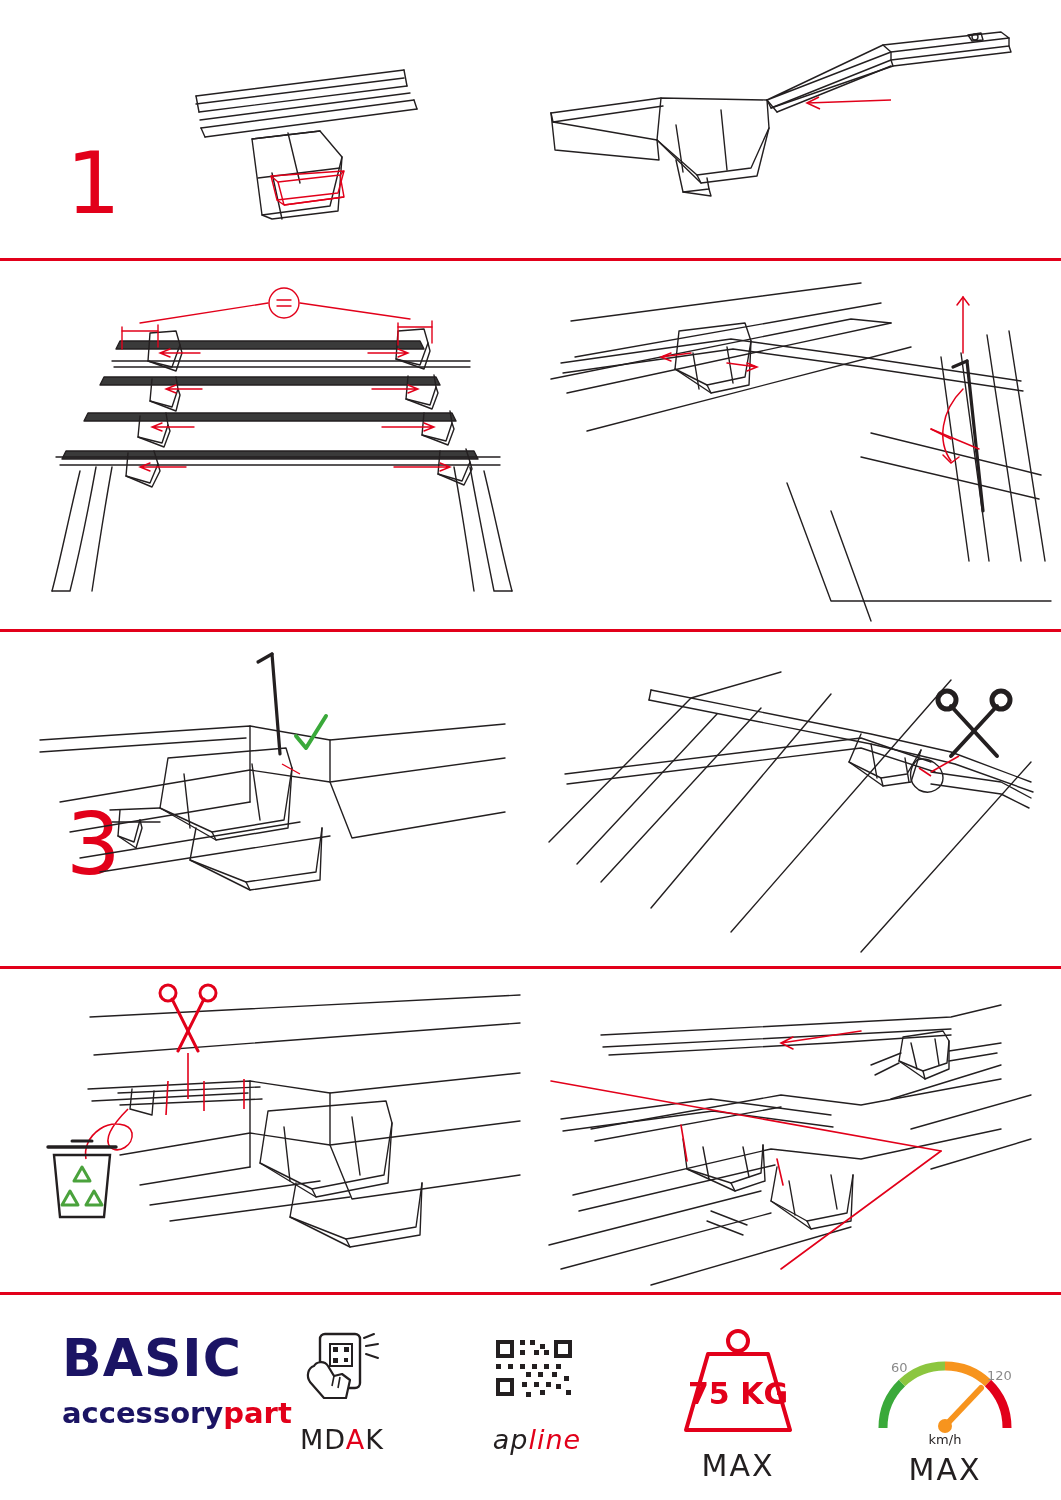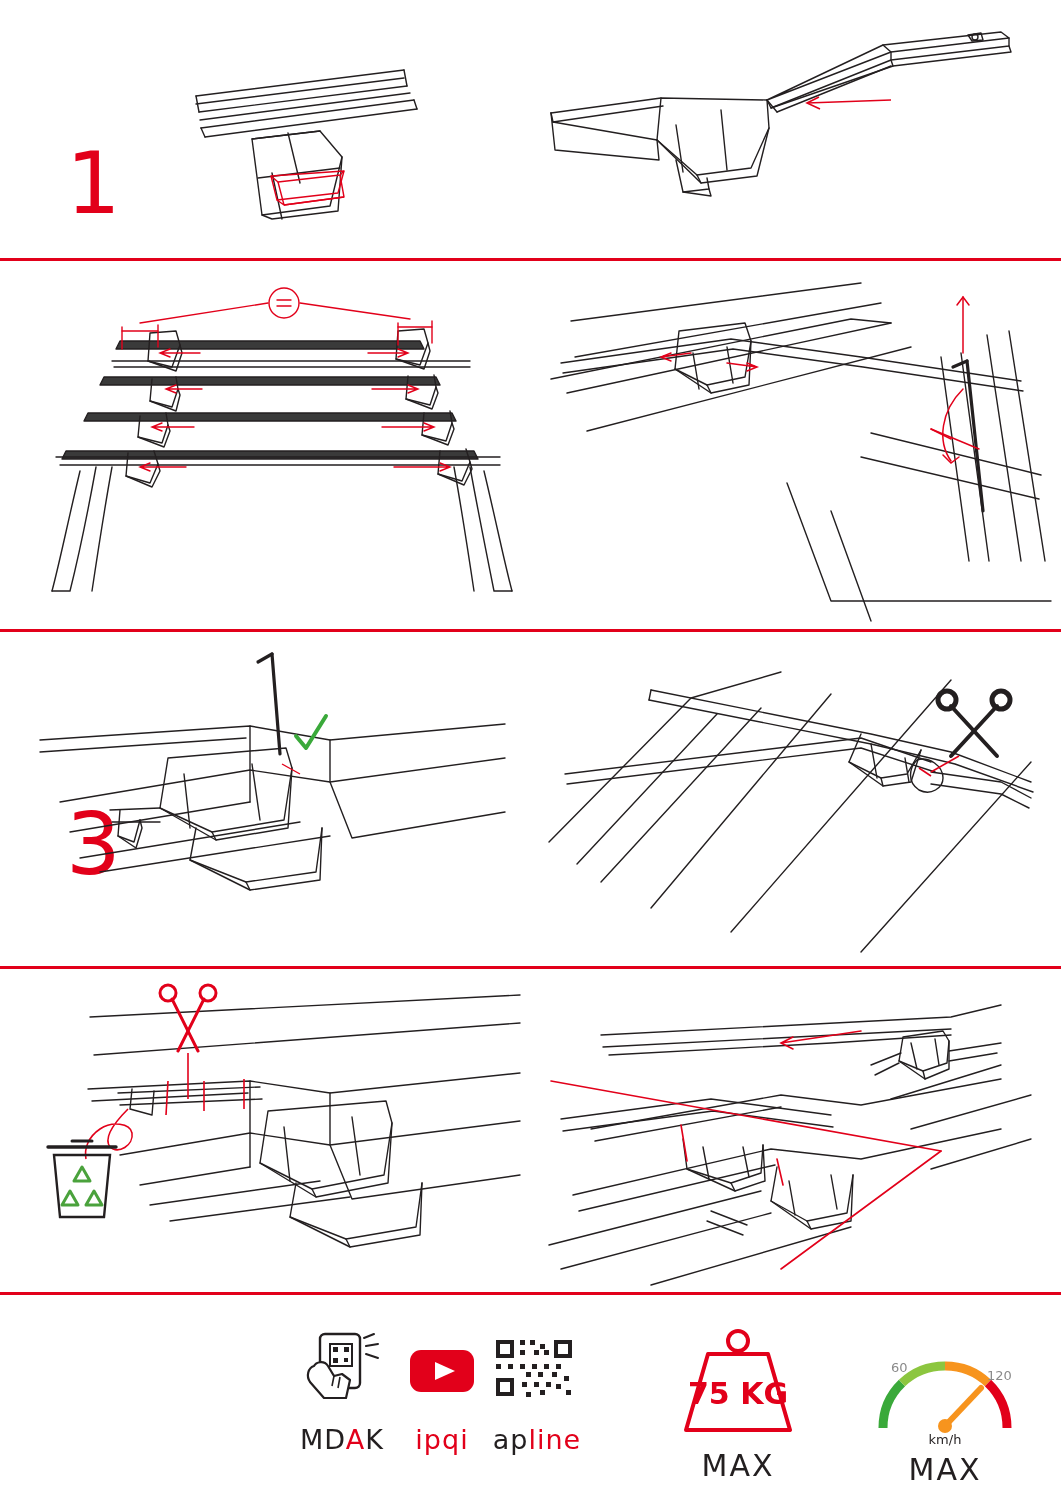--- a/index.html
+++ b/index.html
@@ -113,21 +113,21 @@
     margin-top: 20px;
   }
   .mdak { left: 288px; top: 40px; width: 108px; }
   .mdak .logo-cap { color: #231f20; }
   .mdak .logo-cap .accent { color: #e2001a; }
 
   .ipqi { left: 398px; top: 40px; width: 88px; }
   .ipqi .logo-cap { color: #e2001a; font-weight: normal; }
 
   .apline { left: 482px; top: 40px; width: 110px; }
-  .apline .logo-cap { color: #e2001a; }
+  .apline .logo-cap { color: #e2001a; font-style: italic; }
   .apline .logo-cap .dark { color: #231f20; }
 
   .maxblock {
     position: absolute;
     text-align: center;
   }
   .max-cap {
     font-family: "DejaVu Sans", sans-serif;
     font-size: 30px;
     letter-spacing: 2px;
@@ -526,43 +526,40 @@
         <path d="M410 182 L250 300"></path>
         <path d="M150 156 L156 192"></path>
         <path d="M246 190 L252 216"></path>
       </g>
     </svg>
 
   </div>
 
   <div class="footer">
 
+    <div class="brand-block">
+      <div class="brand-basic">BASIC</div>
+      <div class="brand-accessory"><span>accessory</span><span class="part">part</span></div>
+    </div>
 
     <div class="logo-item mdak">
       <svg width="108" height="72" viewBox="0 0 108 72">
         <rect x="32" y="2" width="40" height="54" rx="5" fill="none" stroke="#231f20" stroke-width="2.4"></rect>
         <rect x="42" y="12" width="22" height="22" fill="none" stroke="#231f20" stroke-width="2"></rect>
         <rect x="45" y="15" width="5" height="5" fill="#231f20"></rect>
         <rect x="56" y="15" width="5" height="5" fill="#231f20"></rect>
         <rect x="45" y="26" width="5" height="5" fill="#231f20"></rect>
         <rect x="56" y="26" width="4" height="4" fill="#231f20"></rect>
         <path d="M76 6 L86 2 M78 14 L90 12 M78 22 L90 26" stroke="#231f20" stroke-width="2" stroke-linecap="round"></path>
         <path d="M26 34 C20 36 18 44 22 50 L36 66 L58 66 L62 48 L54 42 L46 44 L40 34 C36 28 28 30 26 34 Z" fill="#fff" stroke="#231f20" stroke-width="2.2" stroke-linejoin="round"></path>
         <path d="M46 44 L44 54 M52 45 L50 56" stroke="#231f20" stroke-width="1.6"></path>
       </svg>
       <div class="logo-cap"><span>MD</span><span class="accent">A</span><span>K</span></div>
     </div>
 
-    <div class="logo-item ipqi">
-      <svg width="88" height="72" viewBox="0 0 88 72">
-        <rect x="12" y="18" width="64" height="42" rx="11" fill="#e2001a"></rect>
-        <path d="M37 30 L57 39 L37 48 Z" fill="#ffffff"></path>
-      </svg>
-      <div class="logo-cap">ipqi</div>
-    </div>
 
     <div class="logo-item apline">
       <svg width="110" height="72" viewBox="0 0 110 72">
         <g fill="#231f20">
           <rect x="14" y="8" width="18" height="18"></rect>
             <rect x="18" y="12" width="10" height="10" fill="#fff"></rect>
           <rect x="72" y="8" width="18" height="18"></rect>
             <rect x="76" y="12" width="10" height="10" fill="#fff"></rect>
           <rect x="14" y="46" width="18" height="18"></rect>
             <rect x="18" y="50" width="10" height="10" fill="#fff"></rect>

